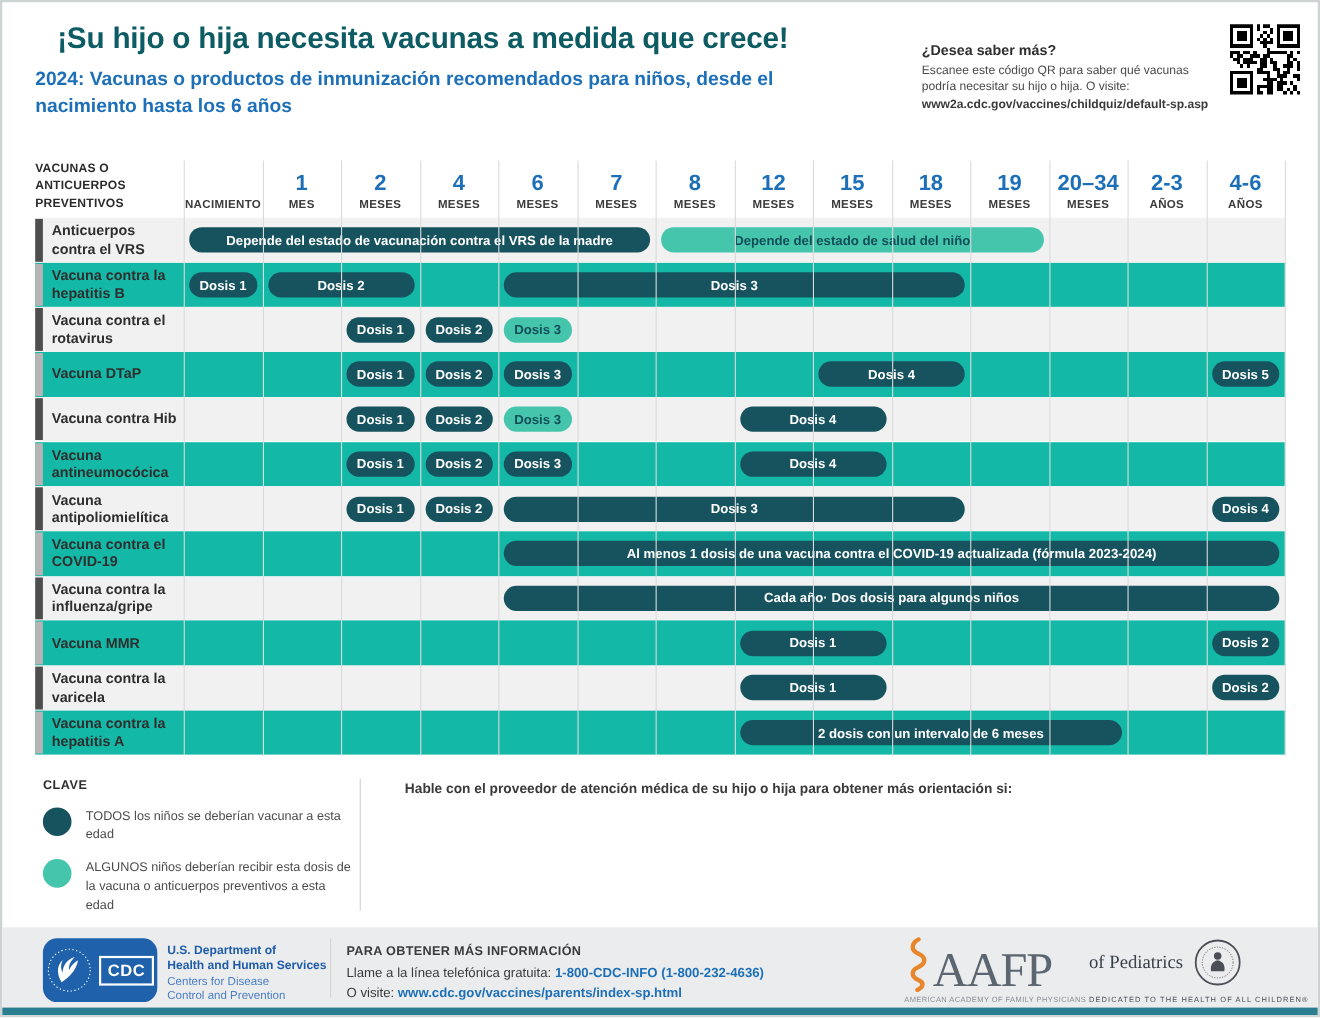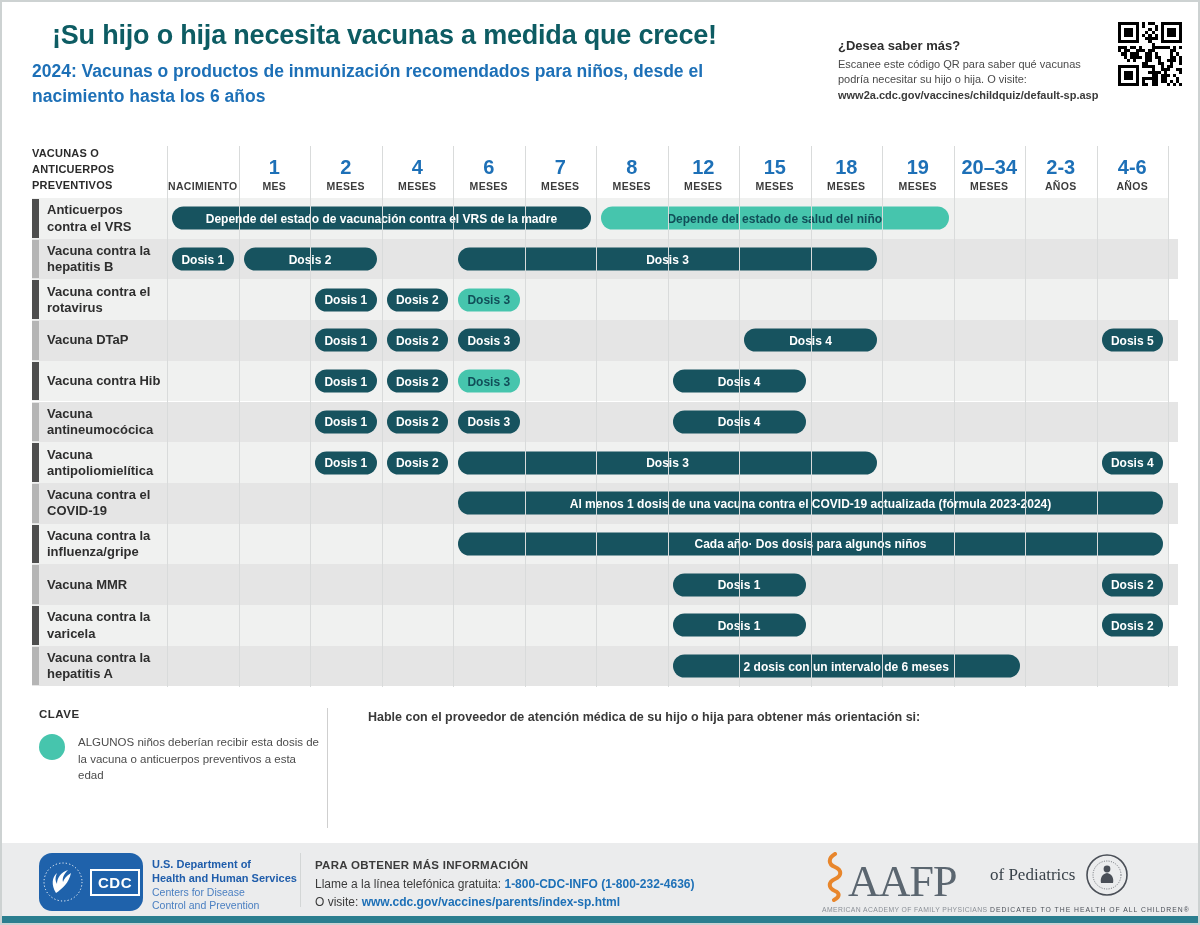--- a/index.html
+++ b/index.html
@@ -20,21 +20,21 @@
   .table-area{position:absolute;left:30px;top:140px;width:1136px;height:545px;}
   .col-head{position:absolute;top:0;height:56px;display:flex;flex-direction:column;
             justify-content:flex-end;align-items:center;padding-bottom:6px;box-sizing:border-box;}
   .col-num{font-size:20px;font-weight:bold;color:#1d70b7;line-height:1;}
   .col-unit{font-size:10.5px;font-weight:bold;color:#3c3c3c;letter-spacing:0.3px;margin-top:3px;}
   .corner{position:absolute;left:0;top:4px;width:128px;font-size:11px;font-weight:bold;
           color:#2b2b2b;line-height:1.45;letter-spacing:0.2px;}
   .gridline{position:absolute;top:4px;bottom:0;width:1px;background:#d9dbdb;z-index:2;}
   .vrow{position:absolute;left:0;width:1136px;z-index:1;}
   .vrow.odd{background:#f0f1f0;}
-  .vrow.even{background:#e5e5e5;padding-left:10px;}
+  .vrow.even{background:#14b8a6;}
   .row-tab{position:absolute;left:0;top:1px;bottom:1px;width:7px;}
   .tab-dark{background:#4e4e4e;} .tab-light{background:#b5b5b5;}
   .row-label{position:absolute;left:15px;top:50%;transform:translateY(-50%);width:115px;
              font-size:13px;font-weight:bold;color:#2e2e2e;line-height:1.25;}
   .pill{position:absolute;top:50%;transform:translateY(-50%);height:23px;border-radius:12px;
         display:flex;align-items:center;justify-content:center;font-size:12px;font-weight:bold;
         color:#ffffff;z-index:3;white-space:nowrap;overflow:hidden;}
   .pill.dark{background:#17535f;}
   .pill.light{background:#46c5ad;color:#114e58;}
   
@@ -384,20 +384,24 @@
           <div class="row-label">Vacuna contra la hepatitis A</div>
           <div class="pill dark" style="left: 640.5px; width: 347.5px;">2 dosis con un intervalo de 6 meses</div>
         </div>
       </div>
   </div>
 
   <div class="key">
     <h4>CLAVE</h4>
     <div>
         <div class="key-item">
+          <span class="key-dot" style="background: rgb(23, 83, 95);"></span>
+          <span class="txt">TODOS los niños se deberían vacunar a esta edad</span>
+        </div>
+        <div class="key-item">
           <span class="key-dot" style="background: rgb(70, 197, 173);"></span>
           <span class="txt">ALGUNOS niños deberían recibir esta dosis de la vacuna o anticuerpos preventivos a esta edad</span>
         </div>
       </div>
   </div>
   <div class="vdiv1"></div>
 
   <div class="guidance">
     <h4>Hable con el proveedor de atención médica de su hijo o hija para obtener más orientación si:</h4>
   </div>

